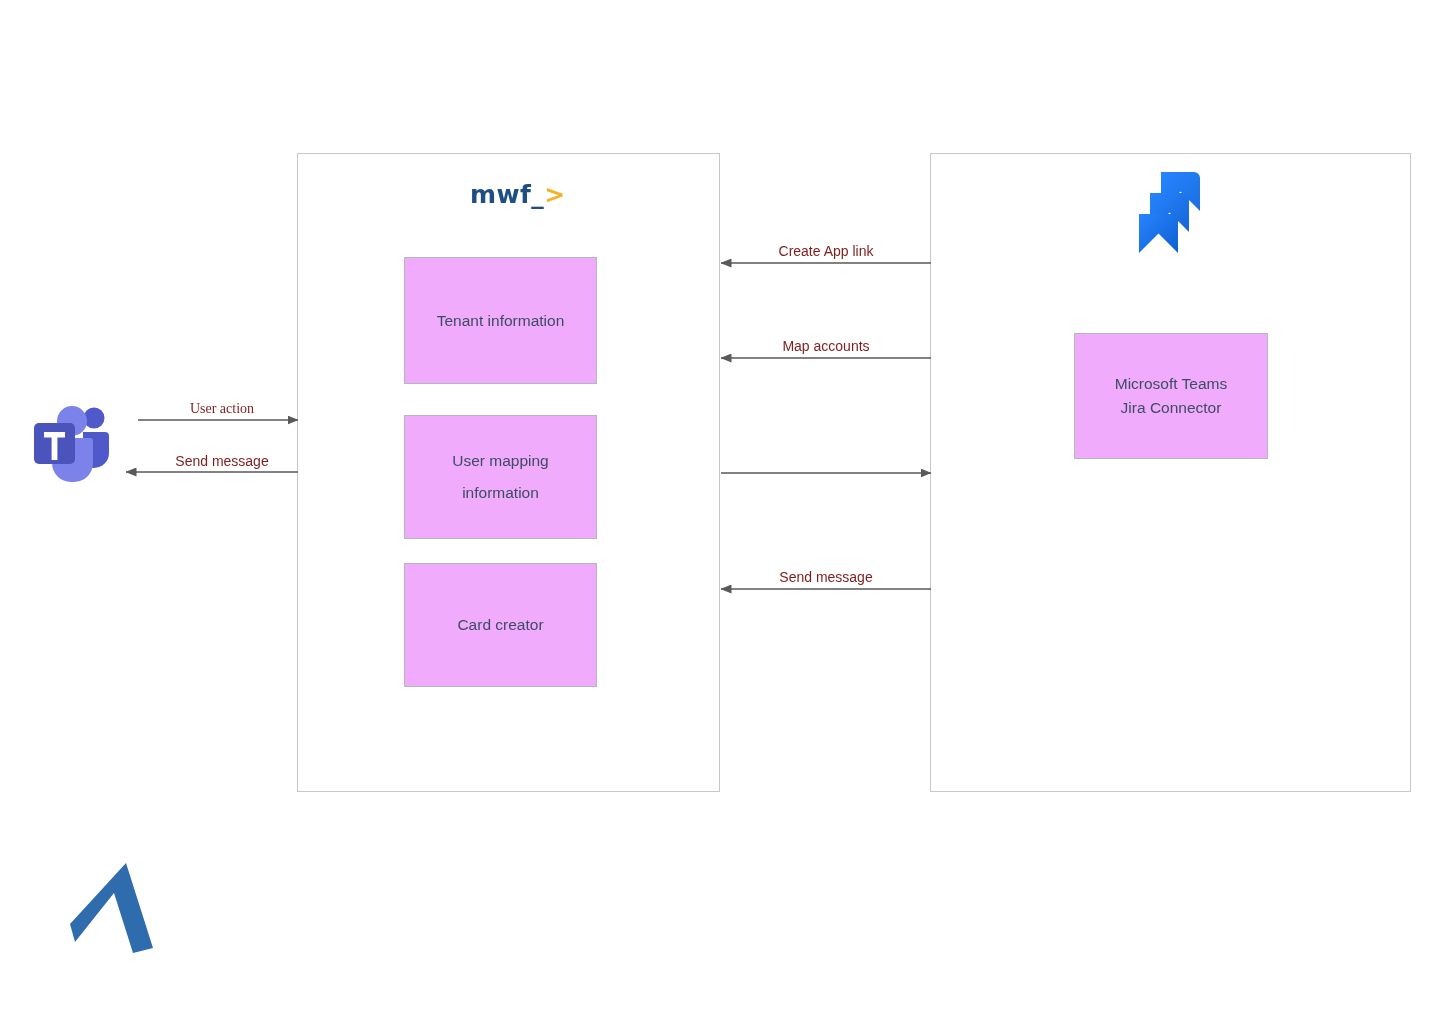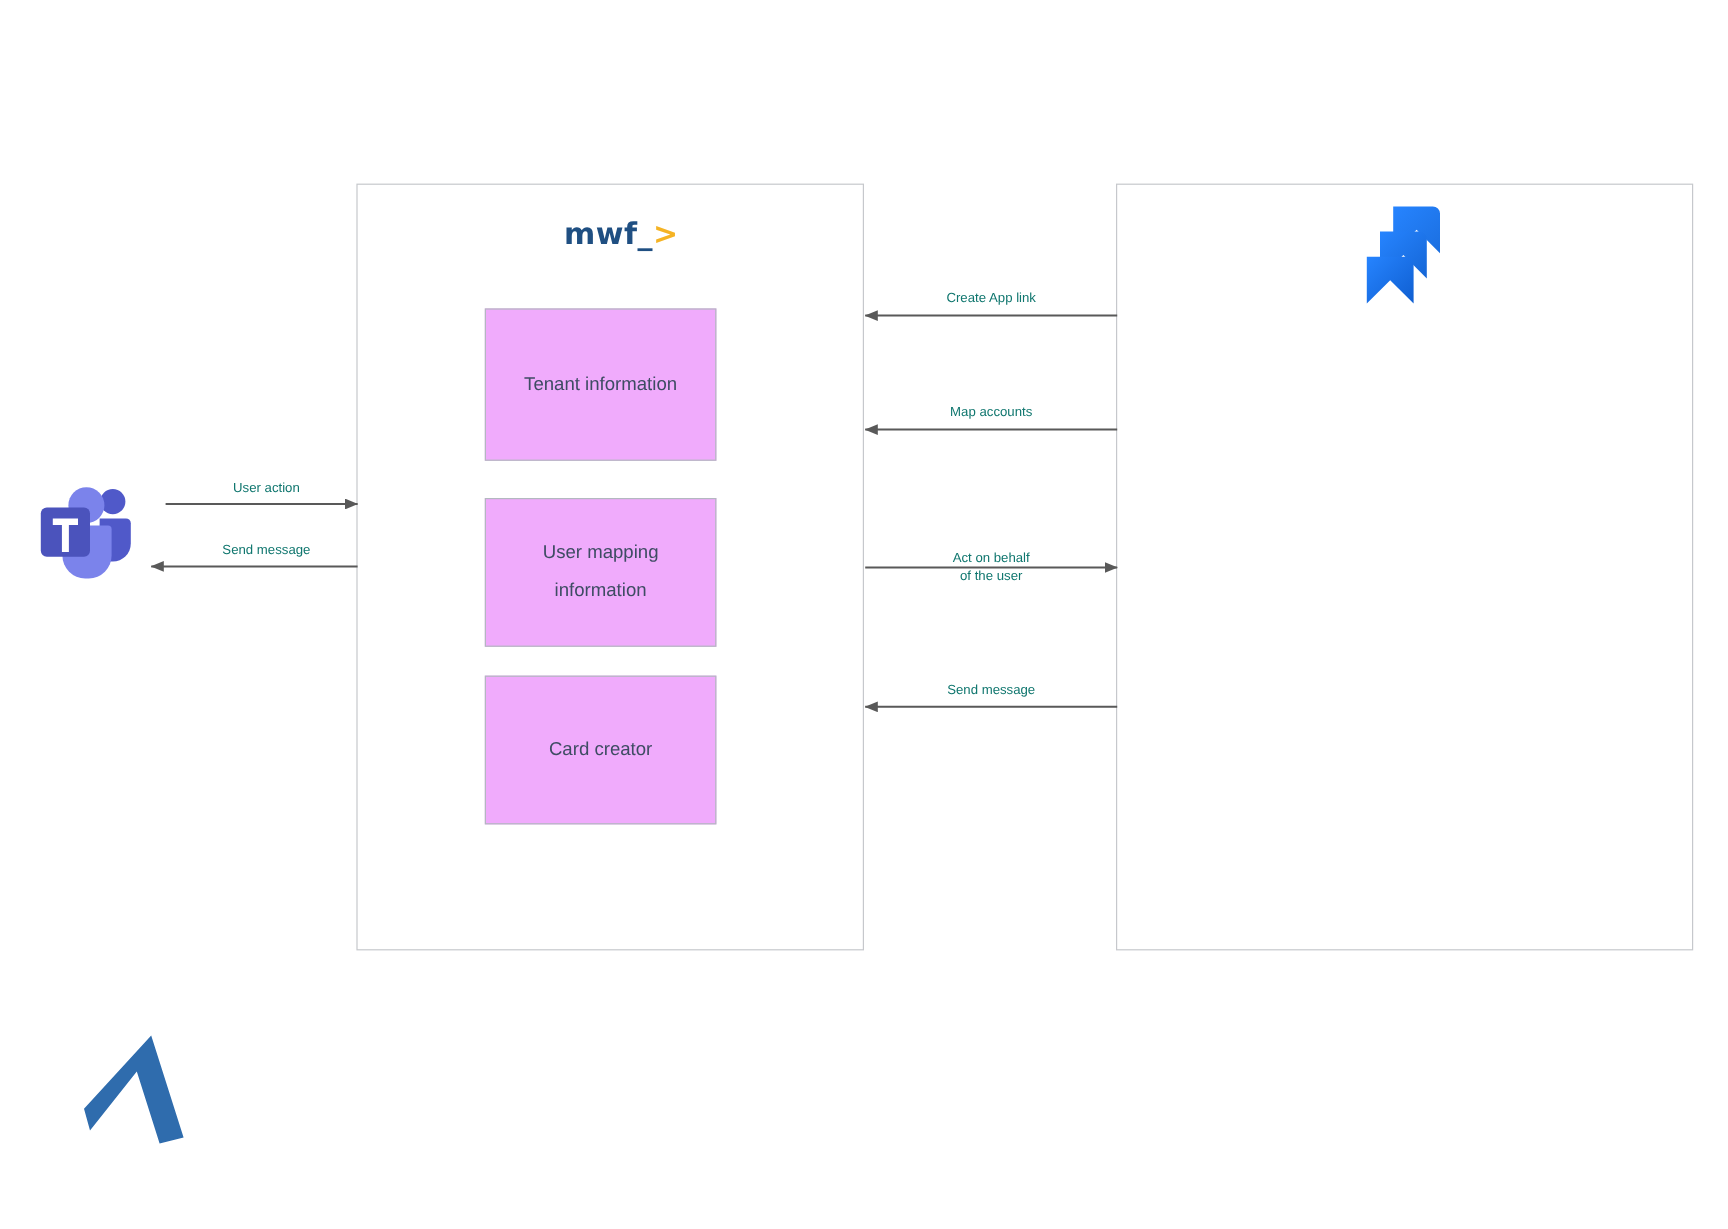--- a/index.html
+++ b/index.html
@@ -64,23 +64,23 @@
     font-weight: bold;
     letter-spacing: 0.4px;
     color: #1f4f82;
     font-family: "DejaVu Sans", sans-serif;
   }
   #logo-mwf .chev { color: #f5b324; }
 
   
   .arrow-label {
     position: absolute;
-    font-size: 11px;
+    font-size: 14px;
     line-height: 1.35;
-    color: #0f766e;
+    color: #7f1d1d;
     white-space: pre-line;
     text-align: center;
   }
 
   
   svg.overlay {
     position: absolute;
     left: 0; top: 0;
     width: 1440px;
     height: 1024px;
@@ -103,31 +103,33 @@
 
   <div class="inner-box" id="box-cardcreator">
     <span class="line">Card creator</span>
   </div>
 
   <div class="inner-box" id="box-usermapping">
     <span class="line">User mapping</span>
     <span class="line">information</span>
   </div>
 
-
-  <div class="arrow-label" style="left:131px; top:400px; width:182px;">User action</div>
+  <div class="inner-box" id="box-connector">
+    <span class="line">Microsoft Teams</span>
+    <span class="line">Jira Connector</span>
+  </div>
+
+  <div class="arrow-label" style="left:131px; top:400px; width:182px;font-family:Liberation Serif, serif;">User action</div>
 
   <div class="arrow-label" style="left:131px; top:452px; width:182px;">Send message</div>
 
   <div class="arrow-label" style="left:720px; top:242px; width:212px;">Create App link</div>
 
   <div class="arrow-label" style="left:720px; top:337px; width:212px;">Map accounts</div>
 
-  <div class="arrow-label" style="left:720px; top:458px; width:212px;">Act on behalf
-of the user</div>
 
   <div class="arrow-label" style="left:720px; top:568px; width:212px;">Send message</div>
 
   <svg class="overlay" viewBox="0 0 1440 1024">
     <defs>
       <marker id="ah-right" markerWidth="11" markerHeight="9" refX="10.5" refY="4.5" orient="auto" markerUnits="userSpaceOnUse">
         <path d="M0,0 L11,4.5 L0,9 z" fill="#595959"></path>
       </marker>
       <marker id="ah-left" markerWidth="11" markerHeight="9" refX="10.5" refY="4.5" orient="auto" markerUnits="userSpaceOnUse">
         <path d="M0,0 L11,4.5 L0,9 z" fill="#595959"></path>

